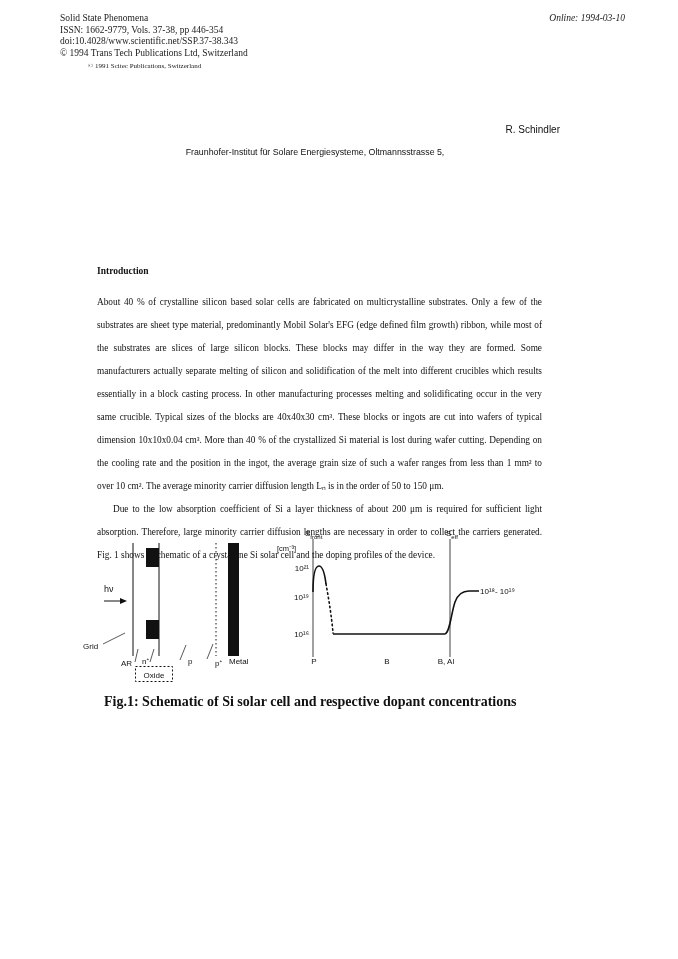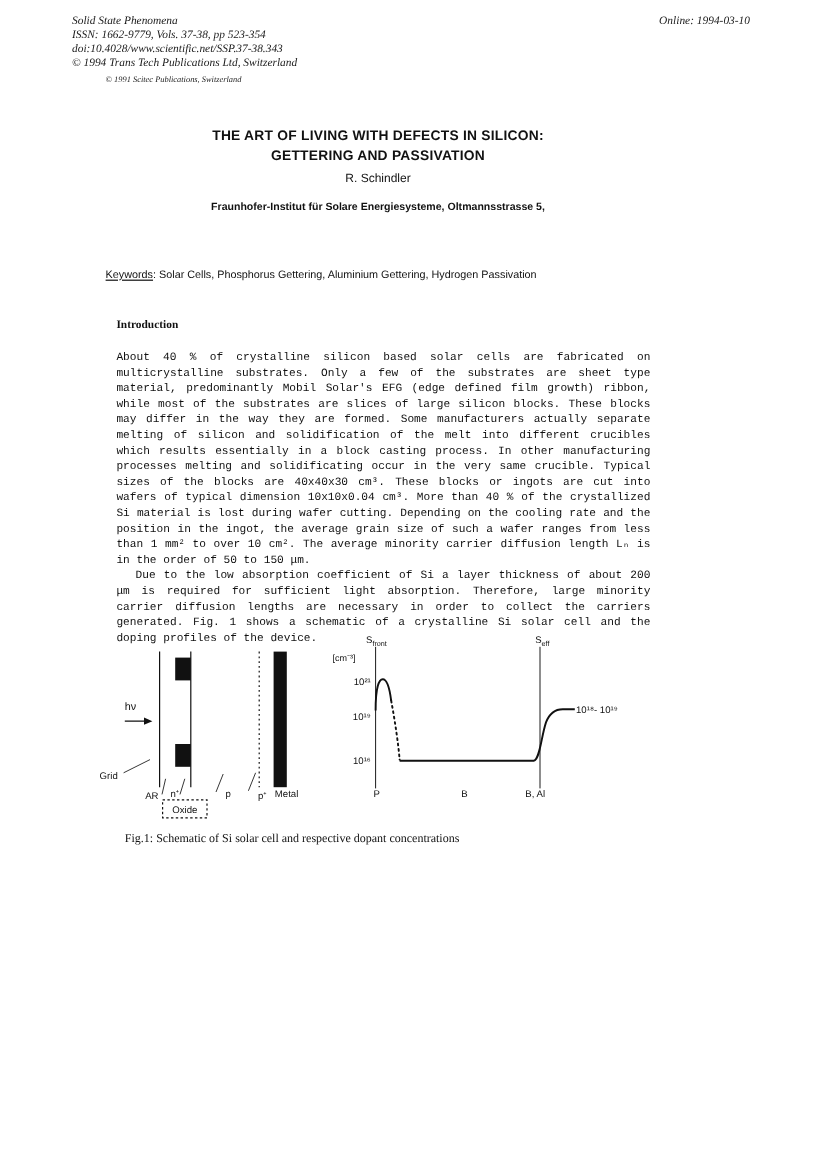--- a/index.html
+++ b/index.html
@@ -1,71 +1,64 @@
 <!DOCTYPE html>
 <html><head>
 <meta charset="utf-8">
 <style>
   * { margin:0; padding:0; box-sizing:border-box; }
   html,body { background:#ffffff; }
   body { font-family:"Liberation Serif", serif; }
   .page { position:relative; width:678px; height:959px; background:#ffffff; overflow:hidden; }
 
-  .pub-info { position:absolute; left:60px; top:13px; font-size:9.5px; font-style:italic; line-height:11.5px; color:#1a1a1a; }
+  .pub-info { position:absolute; left:60px; top:13px; font-size:9.5px; line-height:11.5px; color:#1a1a1a; }
   .pub-small { font-size:7px; margin-top:2px; padding-left:28px; }
   .online-date { position:absolute; right:53px; top:13px; font-size:9.5px; font-style:italic; color:#1a1a1a; }
 
   .title-block { position:absolute; left:70px; top:106px; width:490px; text-align:center;
                  font-family:"Liberation Sans", sans-serif; color:#111; }
   .title { font-size:11.5px; font-weight:bold; line-height:16px; letter-spacing:0.2px; }
-  .author { margin-top:6px; font-size:10px; }
-  .affiliation { margin-top:11px; font-size:8.8px; line-height:12.5px;font-weight:bold; }
+  .author { margin-top:18px; font-size:10px;text-align:right; }
+  .affiliation { margin-top:11px; font-size:8.8px; line-height:12.5px; }
 
   .keywords { position:absolute; left:88px; top:224px; font-size:9px;
               font-family:"Liberation Sans", sans-serif; color:#111; }
   .keywords .kw-label { text-decoration:underline; }
 
   .body-text { position:absolute; left:97px; top:266px; width:445px; color:#111; }
   .section-heading { font-size:9.5px; font-weight:bold; margin-bottom:15px; }
-  .para { font-size:9.3px; line-height:13px; text-align:justify;font-family:Liberation Mono, monospace; }
+  .para { font-size:9.3px; line-height:23px; text-align:justify; }
   .para.indent { text-indent:16px; }
 
   .figure-svg { position:absolute; left:78px; top:528px; }
-  .caption { position:absolute; left:104px; top:694px; font-size:10px; color:#111; }
+  .caption { position:absolute; left:104px; top:694px; font-size:14px; color:#111;font-weight:bold; }
 
   svg text { font-family:"Liberation Sans", sans-serif; fill:#111; }
 </style>
 </head>
 <body>
 
 <div class="page">
 
   <div class="pub-info">
     <div>Solid State Phenomena</div>
-    <div>ISSN: 1662-9779, Vols. 37-38, pp 523-354</div>
+    <div>ISSN: 1662-9779, Vols. 37-38, pp 446-354</div>
     <div>doi:10.4028/www.scientific.net/SSP.37-38.343</div>
     <div>© 1994 Trans Tech Publications Ltd, Switzerland</div>
     <div class="pub-small">© 1991 Scitec Publications, Switzerland</div>
   </div>
   <div class="online-date">Online: 1994-03-10</div>
 
   <div class="title-block">
-    <div class="title">
-      <div>THE ART OF LIVING WITH DEFECTS IN SILICON:</div>
-      <div>GETTERING AND PASSIVATION</div>
-    </div>
     <div class="author">R. Schindler</div>
     <div class="affiliation">
       <div>Fraunhofer-Institut für Solare Energiesysteme, Oltmannsstrasse 5,</div>
     </div>
   </div>
 
-  <div class="keywords">
-    <span class="kw-label">Keywords</span><span>: Solar Cells, Phosphorus Gettering, Aluminium Gettering, Hydrogen Passivation</span>
-  </div>
 
   <div class="body-text">
     <div class="section-heading">Introduction</div>
     <p class="para">About 40 % of crystalline silicon based solar cells are fabricated on multicrystalline substrates. Only a few of the substrates are sheet type material, predominantly Mobil Solar's EFG (edge defined film growth) ribbon, while most of the substrates are slices of large silicon blocks. These blocks may differ in the way they are formed. Some manufacturers actually separate melting of silicon and solidification of the melt into different crucibles which results essentially in a block casting process. In other manufacturing processes melting and solidificating occur in the very same crucible. Typical sizes of the blocks are 40x40x30 cm³. These blocks or ingots are cut into wafers of typical dimension 10x10x0.04 cm³. More than 40 % of the crystallized Si material is lost during wafer cutting. Depending on the cooling rate and the position in the ingot, the average grain size of such a wafer ranges from less than 1 mm² to over 10 cm². The average minority carrier diffusion length Lₙ is in the order of 50 to 150 μm.</p>
     <p class="para indent">Due to the low absorption coefficient of Si a layer thickness of about 200 μm is required for sufficient light absorption. Therefore, large minority carrier diffusion lengths are necessary in order to collect the carriers generated. Fig. 1 shows a schematic of a crystalline Si solar cell and the doping profiles of the device.</p>
   </div>
 
   <svg class="figure-svg" width="470" height="164" viewBox="78 528 470 164" xmlns="http://www.w3.org/2000/svg">
 
     <line x1="133" y1="543" x2="133" y2="656" stroke="#111" stroke-width="1"></line>

